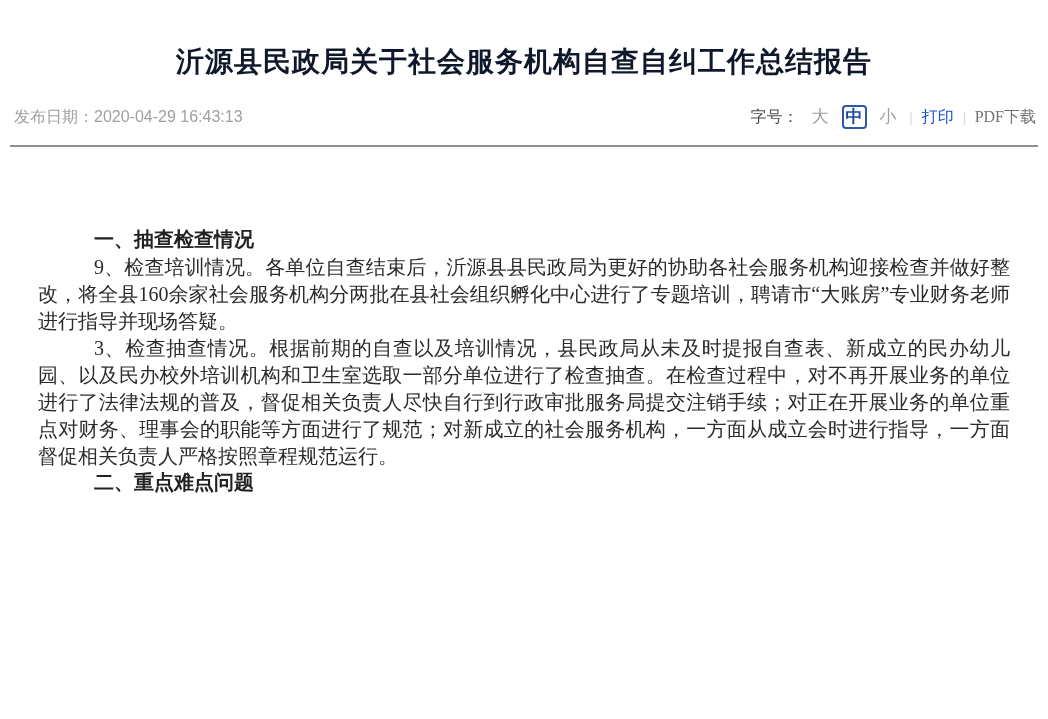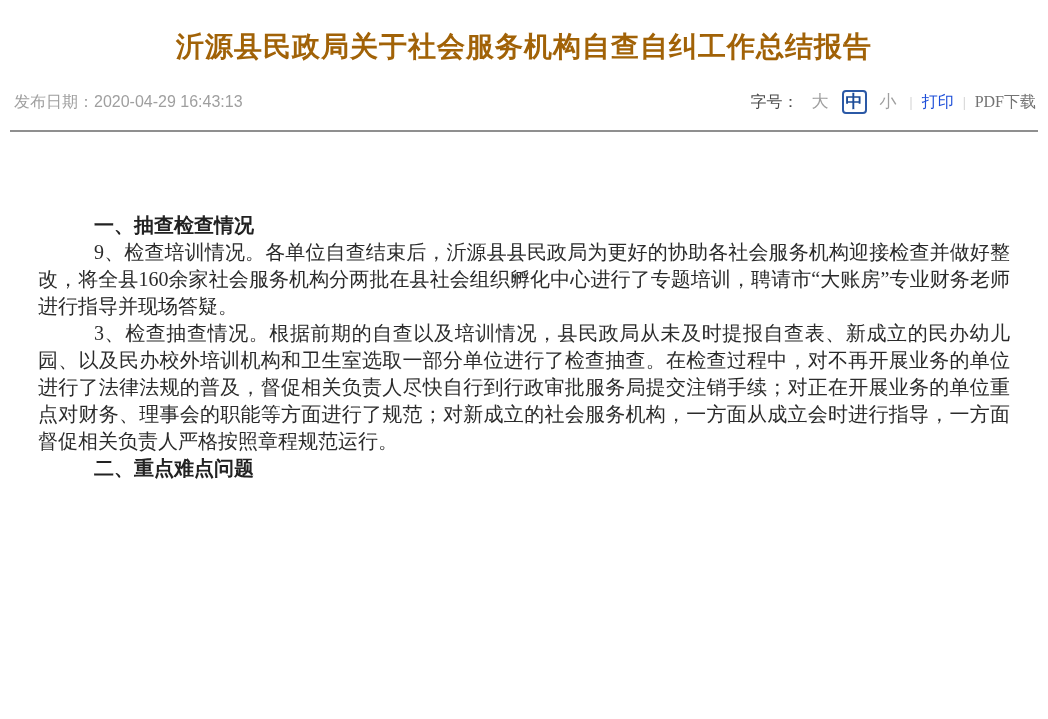--- a/index.html
+++ b/index.html
@@ -5,26 +5,26 @@
   html, body { margin: 0; padding: 0; }
   body {
     width: 1048px;
     height: 719px;
     background: #ffffff;
     overflow: hidden;
     font-family: "Liberation Sans", sans-serif;
   }
   .page-title {
     margin: 0 40px;
-    padding-top: 28px;
+    padding-top: 43px;
     text-align: center;
     font-size: 28px;
     line-height: 37px;
     font-weight: 700;
-    color: #a16207;
+    color: #0f172a;
     letter-spacing: 1px;
     font-family: "Liberation Sans", sans-serif;
   }
   .meta-row {
     margin: 25px 12px 0 14px;
     display: flex;
     justify-content: space-between;
     align-items: center;
     font-size: 16px;
   }
@@ -68,21 +68,21 @@
     line-height: 27px;
     color: #2b2b2b;
     text-align: justify;
   }
   .article p {
     margin: 0;
     text-indent: 2.8em;
   }
   .article p.section-heading {
     font-weight: 700;
-    font-family: Liberation Serif, serif;
+    font-family: Liberation Mono, monospace;
     color: #222222;
   }
 </style>
 </head>
 <body>
 
 <h1 class="page-title">沂源县民政局关于社会服务机构自查自纠工作总结报告</h1>
 
 <div class="meta-row">
   <div class="meta-left"><span>发布日期：</span><span>2020-04-29 16:43:13</span></div>

